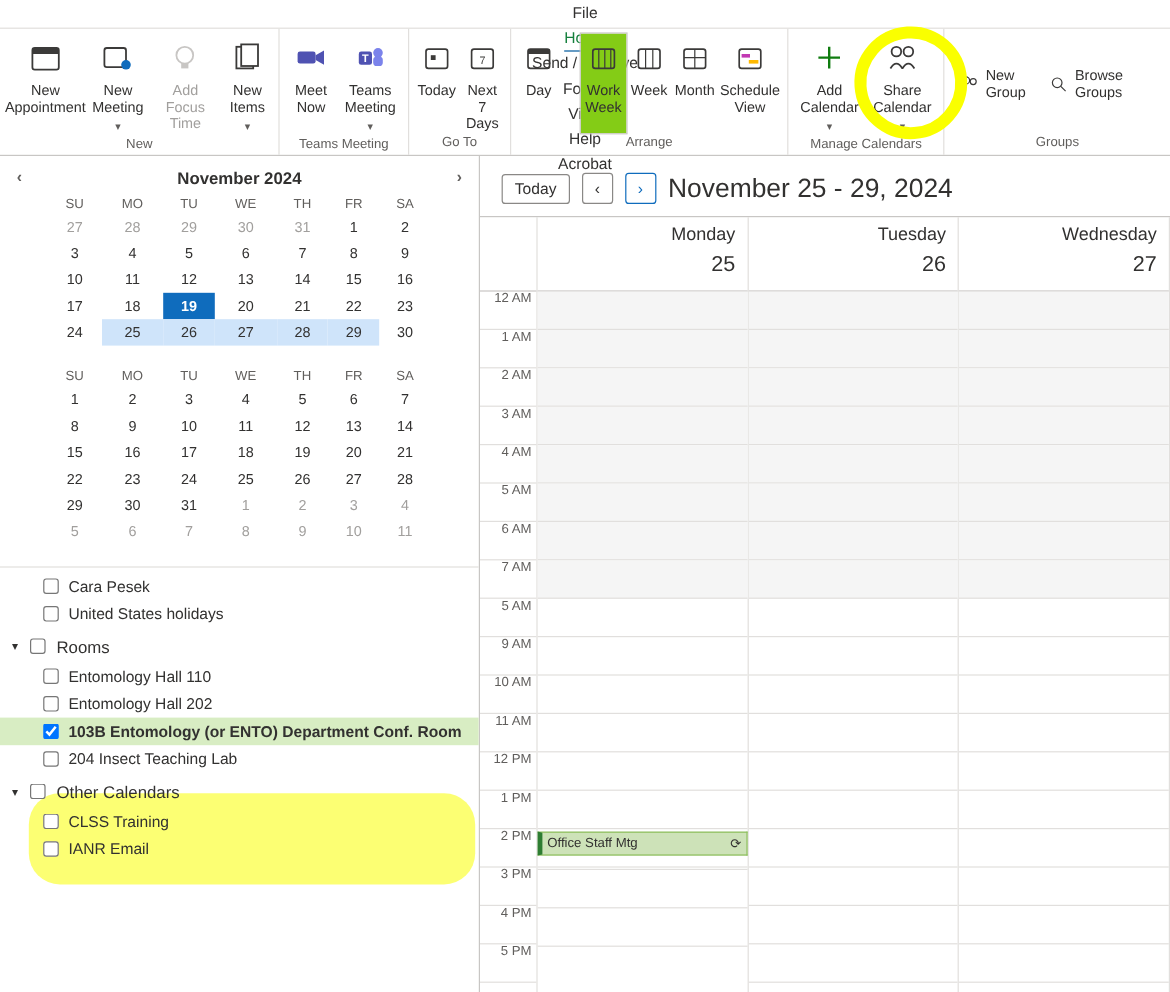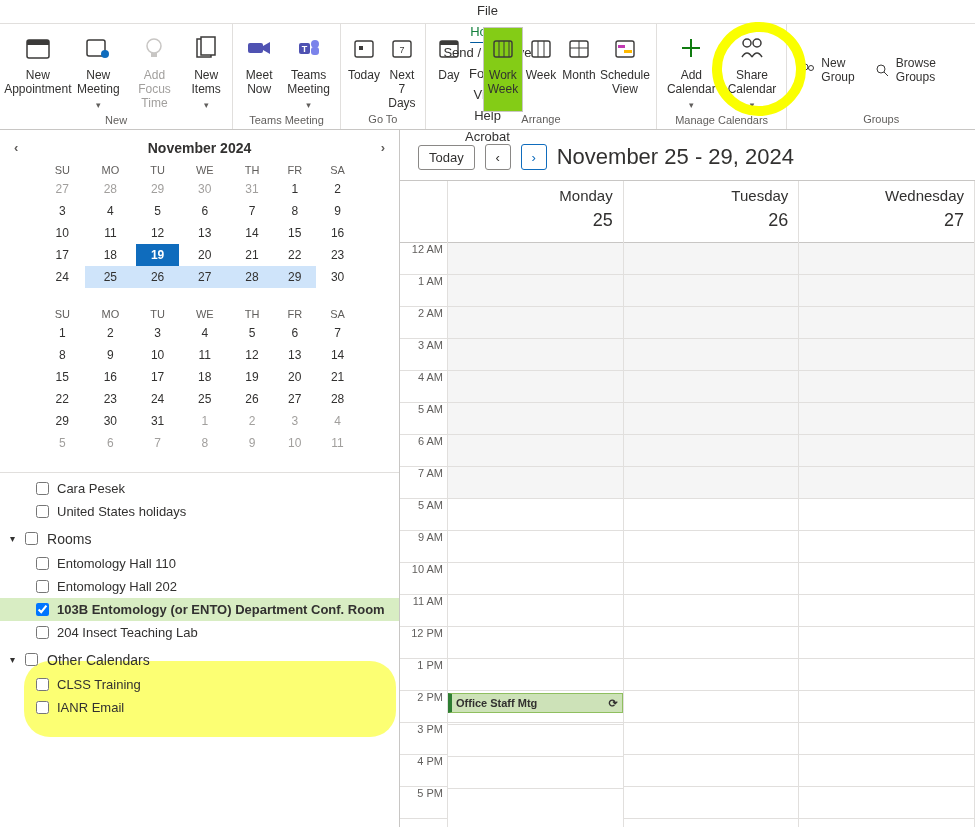--- a/index.html
+++ b/index.html
@@ -147,21 +147,21 @@
   .time-col .slot{height:32px;border-bottom:1px solid #e1dfdd;padding-right:4px;}
   .days{flex:1; display:flex;}
   .daycol{flex:1; border-right:1px solid #e1dfdd; min-width:170px;text-align:right;}
   .daycol .head{height:62px; border-bottom:1px solid #c8c6c4;padding:6px 10px;}
   .daycol .head .name{font-size:15px;}
   .daycol .head .num{font-size:18px; margin-top:6px;}
   .daycol .slots .slot{height:32px;border-bottom:1px solid #e1dfdd;}
   .daycol .slots .slot.shade{background:#f5f5f5;}
   .event{
     background:#cde2b8;border:1px solid #8fbf5f;border-left:4px solid #2e7d32;
-    font-size:11px;font-weight:700;padding:4px 4px;display:flex;align-items:center;justify-content:space-between;
+    font-size:11px;font-weight:400;padding:4px 4px;display:flex;align-items:center;justify-content:space-between;
     height:20px;margin-top:-30px;position:relative;z-index:2;
   }
   .event .recur{font-size:11px;}
   
   svg{display:block;}
 </style>
 </head>
 <body>
 
 <div class="hl-circle" style="left:712px;top:22px;width:94px;height:94px;transform:rotate(-4deg);"></div>

